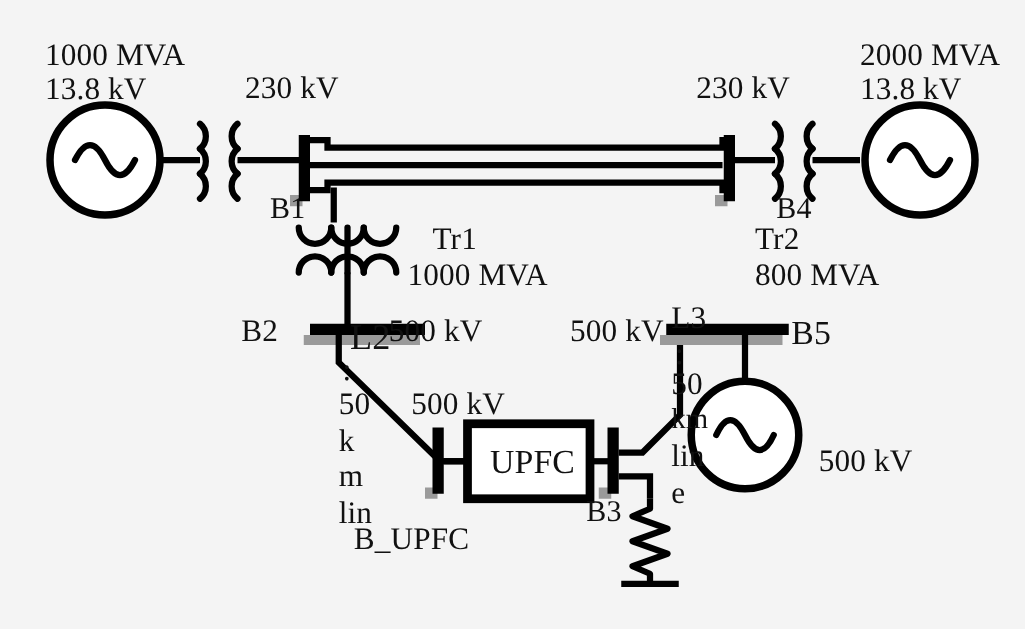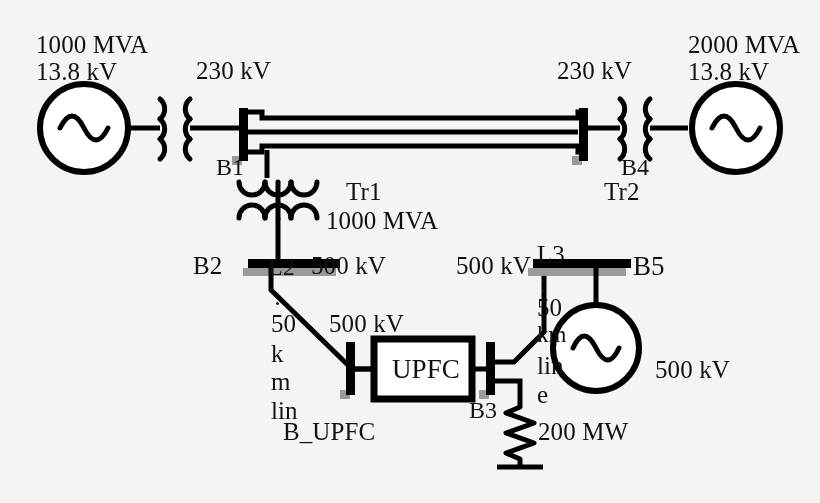--- a/index.html
+++ b/index.html
@@ -127,44 +127,44 @@
   <div class="lbl" style="left:688px;top:31px;font-size:25px;">2000 MVA</div>
   <div class="lbl" style="left:688px;top:58px;font-size:25px;">13.8 kV</div>
 
   <div class="lbl" style="left:216px;top:155px;font-size:24px;">B1</div>
   <div class="lbl" style="left:583px;top:155px;font-size:24px;margin-left:38px;">B4</div>
 
   <div class="lbl" style="left:346px;top:178px;font-size:25px;">Tr1</div>
   <div class="lbl" style="left:326px;top:207px;font-size:25px;">1000 MVA</div>
 
   <div class="lbl" style="left:604px;top:178px;font-size:25px;">Tr2</div>
+  <div class="lbl" style="left:604px;top:207px;font-size:25px;">800 MVA</div>
 
   <div class="lbl" style="left:193px;top:252px;font-size:25px;">B2</div>
   <div class="lbl" style="left:311px;top:252px;font-size:25px;">500 kV</div>
 
   <div class="lbl" style="left:456px;top:252px;font-size:25px;">500 kV</div>
   <div class="lbl" style="left:633px;top:252px;font-size:27px;">B5</div>
 
-  <div class="lbl" style="left:268px;top:255px;font-size:24px;">L2</div>
+  <div class="lbl" style="left:280px;top:255px;font-size:29px;">L2</div>
   <div class="lbl" style="left:274px;top:283px;font-size:25px;">:</div>
   <div class="lbl" style="left:271px;top:310px;font-size:25px;">50</div>
   <div class="lbl" style="left:271px;top:340px;font-size:25px;">k</div>
   <div class="lbl" style="left:271px;top:368px;font-size:25px;">m</div>
   <div class="lbl" style="left:271px;top:397px;font-size:25px;">lin</div>
 
   <div class="lbl" style="left:537px;top:241px;font-size:25px;">L3</div>
   <div class="lbl" style="left:540px;top:270px;font-size:25px;">:</div>
   <div class="lbl" style="left:537px;top:294px;font-size:25px;">50</div>
   <div class="lbl" style="left:537px;top:323px;font-size:23px;">km</div>
   <div class="lbl" style="left:537px;top:352px;font-size:25px;">lin</div>
   <div class="lbl" style="left:537px;top:381px;font-size:25px;">e</div>
 
   <div class="lbl" style="left:329px;top:310px;font-size:25px;">500 kV</div>
   <div class="lbl" style="left:283px;top:418px;font-size:25px;">B_UPFC</div>
 
   <div class="lbl" style="left:392px;top:355px;font-size:27px;">UPFC</div>
   <div class="lbl" style="left:469px;top:398px;font-size:24px;">B3</div>
 
-  <div class="lbl" style="left:538px;top:418px;font-size:25px;">200 MW</div>
 
   <div class="lbl" style="left:655px;top:356px;font-size:25px;">500 kV</div>
 
 </div>
 
 </body></html>

